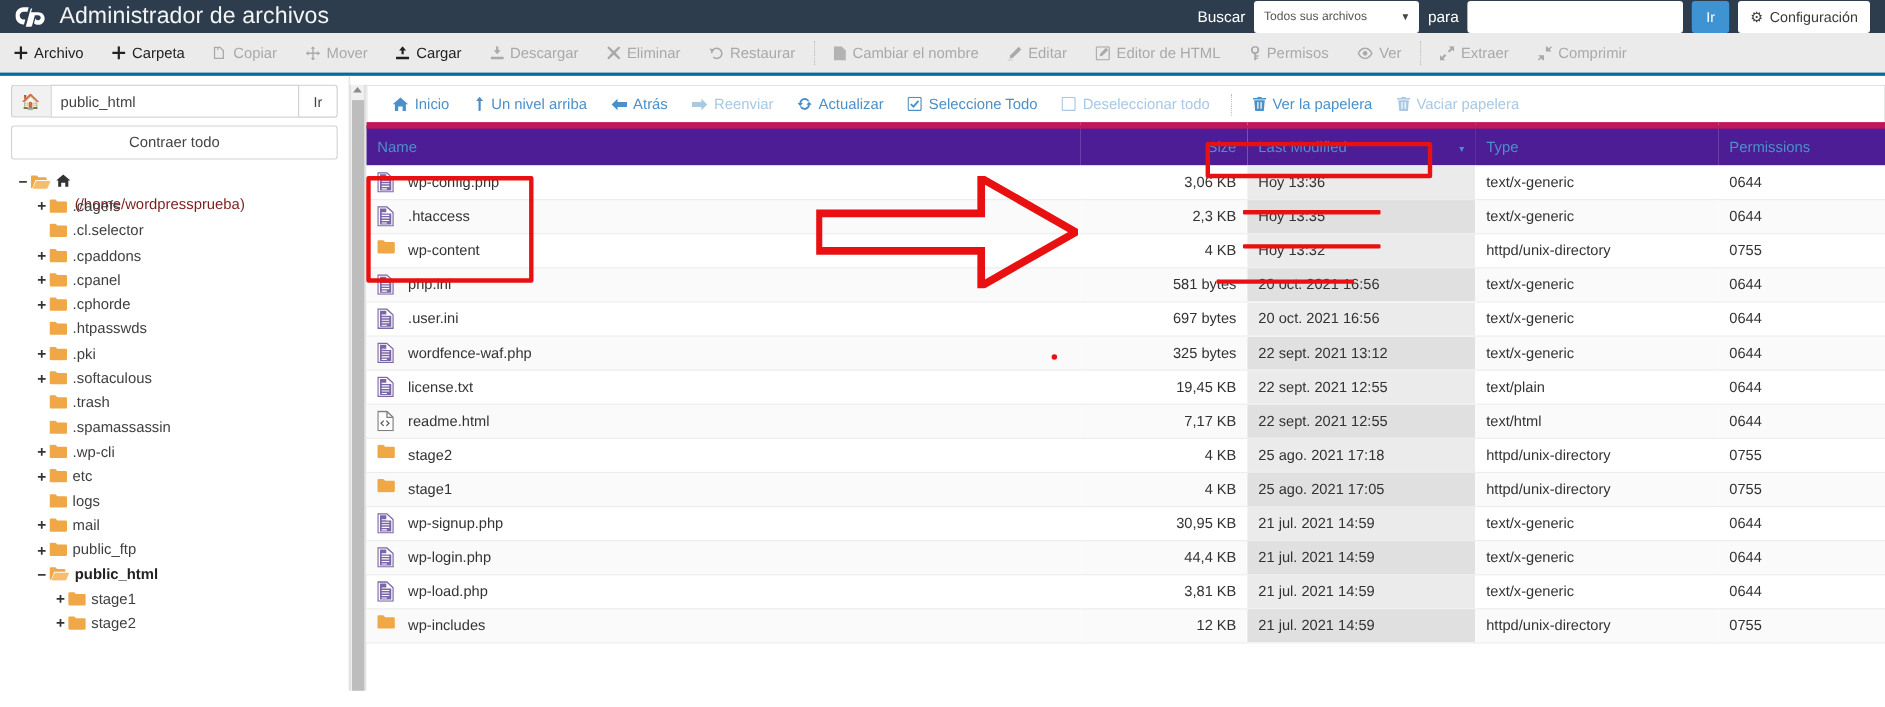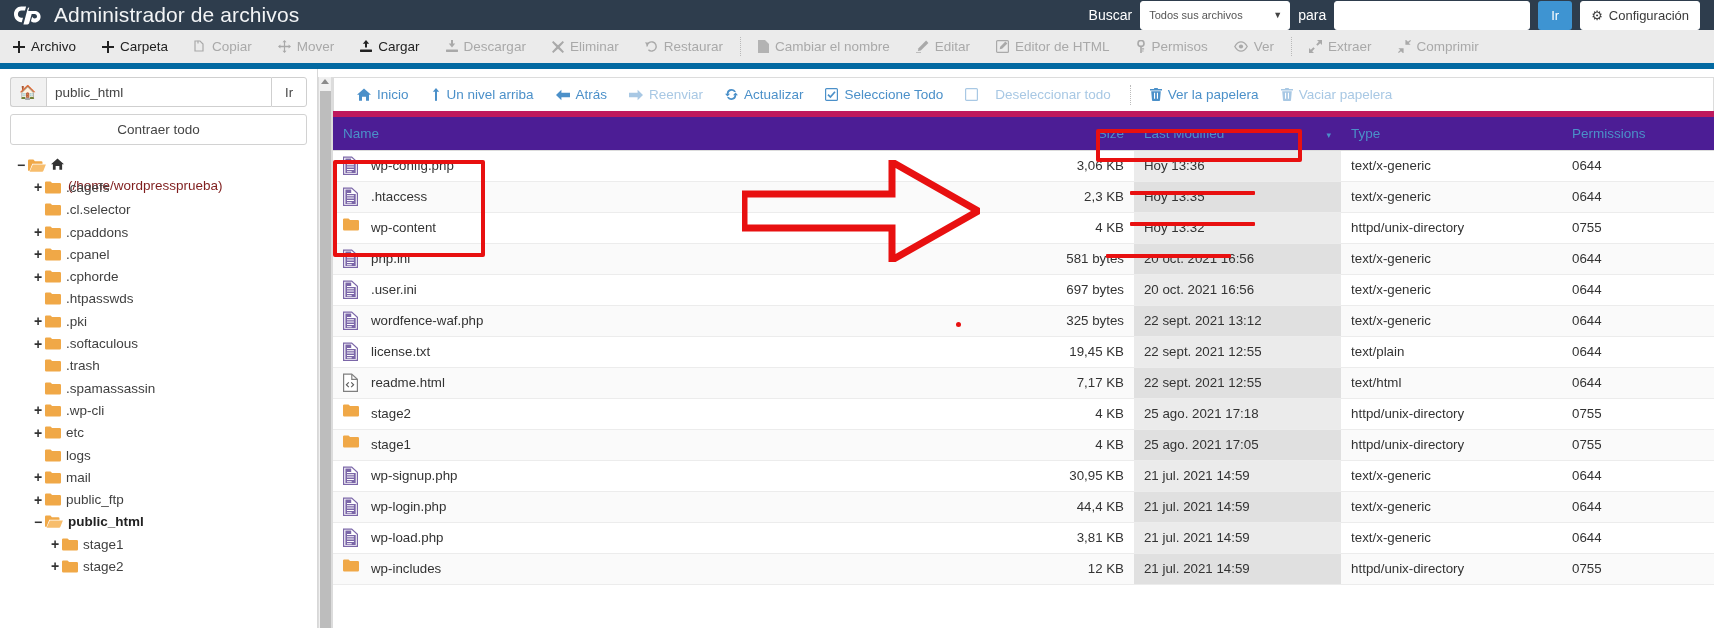--- a/index.html
+++ b/index.html
@@ -94,21 +94,21 @@
     display: flex; align-items: center; gap: 6px;
     font-family: "Liberation Sans", sans-serif;
     cursor: pointer;
     white-space: nowrap;
   }
 
   
   .toolbar {
     height: 39px;
     background: #ebebeb;
-    border-bottom: 6px solid #0369a1;
+    border-bottom: 3px solid #0369a1;
     display: flex;
     align-items: stretch;
     overflow: hidden;
   }
   .tb-item {
     display: flex; align-items: center; gap: 6px;
     padding: 0 13px;
     font-size: 13.5px;
     color: #222;
     white-space: nowrap;
@@ -715,21 +715,21 @@
           </div>
           <div style="display: flex; align-items: center; gap: 6px; padding: 0px 11px; cursor: pointer; color: rgb(75, 144, 201);">
             <span class="tb-ico">
               <svg width="13" height="13" viewBox="0 0 13 13">
                 <rect x=".6" y=".6" width="11.8" height="11.8" rx="1" fill="none" stroke="currentColor" stroke-width="1.2"></rect>
                 <path fill="none" stroke="currentColor" stroke-width="1.7" d="M3 6.6l2.4 2.4L10 3.7"></path>
               </svg>
             </span>
             <span>Seleccione Todo</span>
           </div>
-          <div style="display: flex; align-items: center; gap: 17px; padding: 0px 11px; cursor: pointer; color: rgb(168, 200, 228);">
+          <div style="display: flex; align-items: center; gap: 6px; padding: 0px 11px; cursor: pointer; color: rgb(168, 200, 228);">
             <span class="tb-ico">
               <svg width="13" height="13" viewBox="0 0 13 13">
                 <rect x=".6" y=".6" width="11.8" height="11.8" rx="1" fill="none" stroke="currentColor" stroke-width="1.2"></rect>
               </svg>
             </span>
             <span>Deseleccionar todo</span>
           </div>
           <div style="width: 1px; height: 20px; border-left: 1px dotted rgb(187, 187, 187); margin: 0px 8px;"></div>
           <div style="display: flex; align-items: center; gap: 6px; padding: 0px 11px; cursor: pointer; color: rgb(75, 144, 201);">
             <span class="tb-ico">

